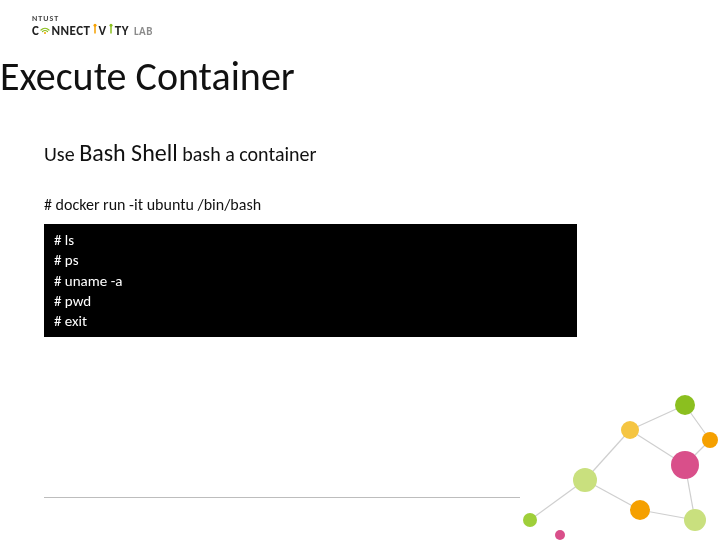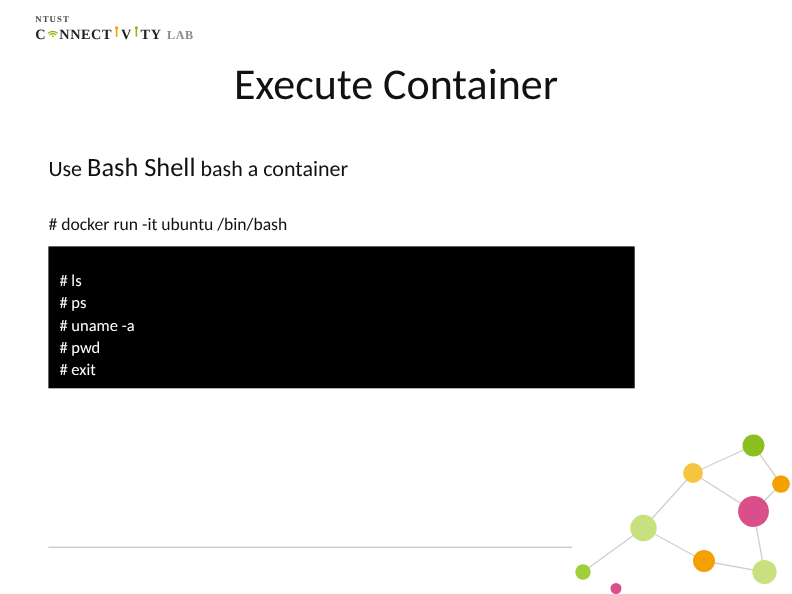--- a/index.html
+++ b/index.html
@@ -12,21 +12,20 @@
     color: #000;
     position: relative;
     overflow: hidden;
   }
   .logo {
     position: absolute;
     top: 14px;
     left: 32px;
     font-size: 10px;
     line-height: 1;
-    font-family: Liberation Serif, serif;
   }
   .logo .ntust {
     font-size: 8px;
     letter-spacing: 1px;
     font-weight: 700;
     color: #444;
     display: block;
     margin-bottom: 1px;
   }
   .logo .connect {
@@ -48,21 +47,21 @@
   .wifi {
     display: inline-block;
     vertical-align: -1px;
   }
 
   .title {
     position: absolute;
     top: 52px;
     left: 0;
     width: 100%;
-    text-align: center;
+    text-align: left;
     font-size: 40px;
     font-weight: 400;
     color: #111;
   }
 
   .body {
     position: absolute;
     top: 138px;
     left: 44px;
     right: 44px;
@@ -79,21 +78,21 @@
     font-size: 16px;
     font-weight: 400;
     color: #111;
     margin-bottom: 10px;
   }
 
   .terminal {
     background: #000;
     color: #fff;
     width: 513px;
-    padding: 22px 10px 6px 10px;
+    padding: 6px 10px 6px 10px;
     font-size: 15px;
     line-height: 1.35;
     font-family: Calibri, Arial, sans-serif;
   }
   .terminal .tline { display: block; }
 
   .footer-line {
     position: absolute;
     left: 44px;
     right: 200px;

